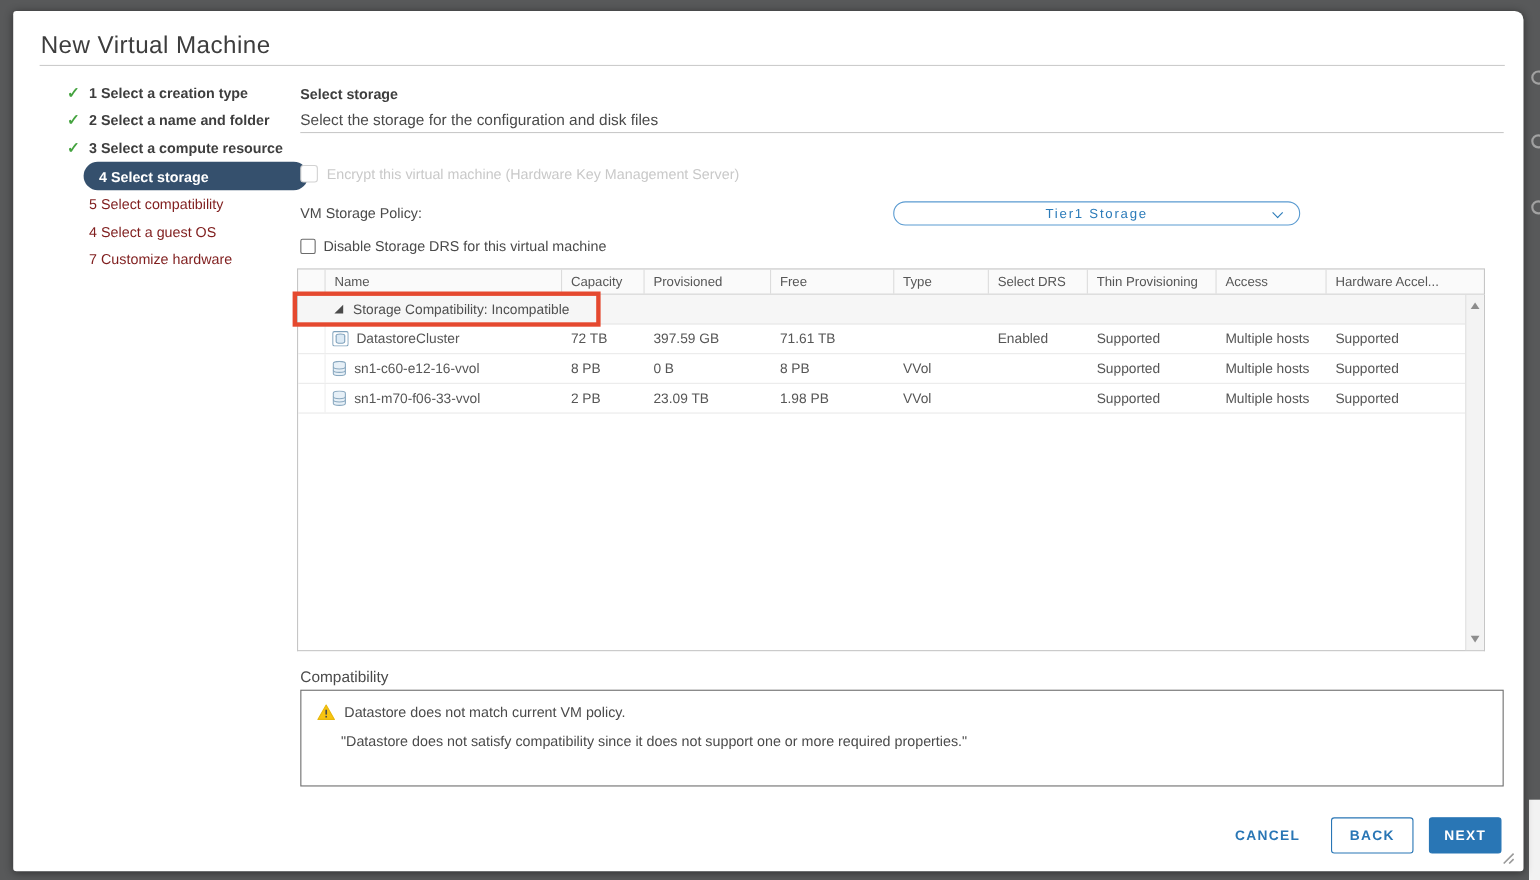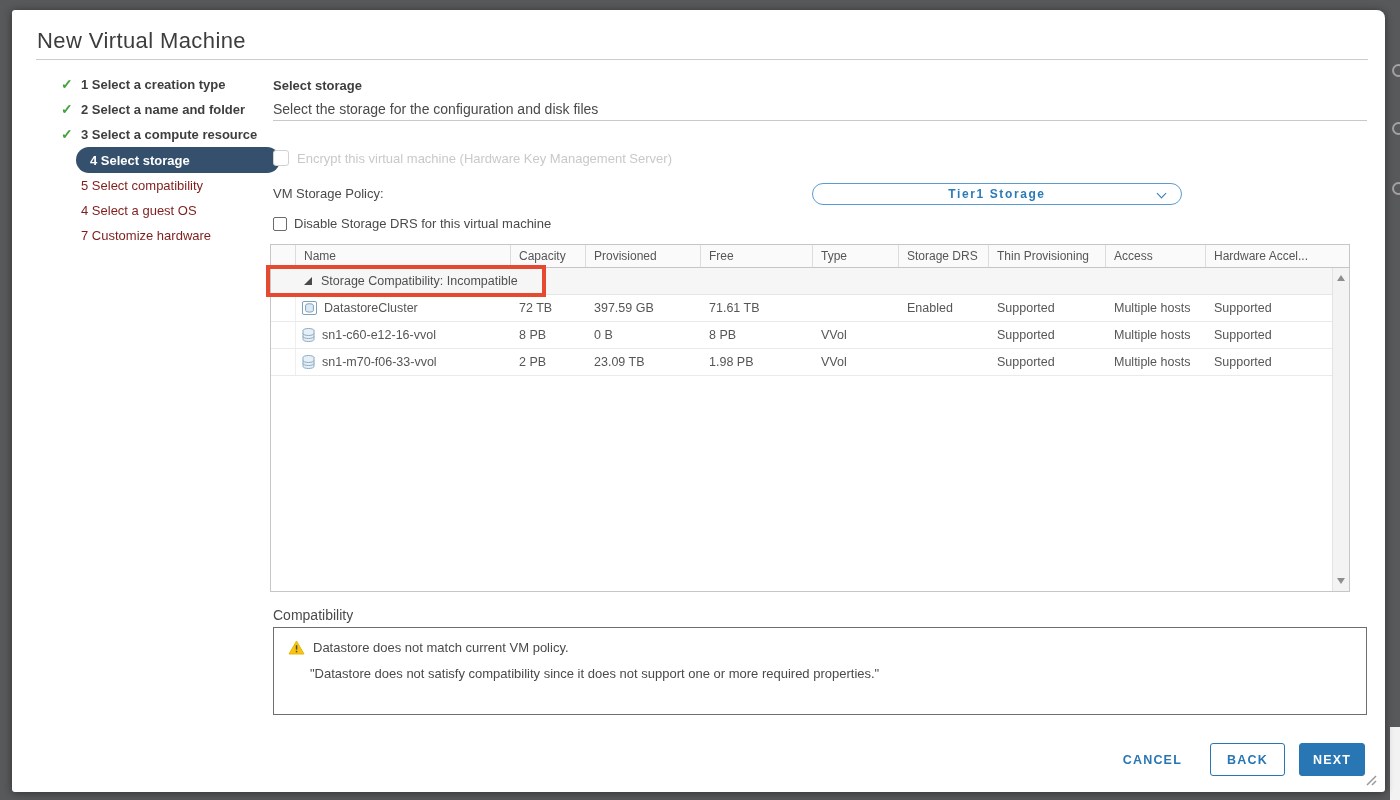--- a/index.html
+++ b/index.html
@@ -112,21 +112,21 @@
     position: absolute;
     left: 539px; top: 0;
     width: 370px; height: 22px;
     border: 1px solid #5b9bd1;
     border-radius: 11px;
     background: #fff;
     display: flex; align-items: center; justify-content: center;
     cursor: pointer;
   }
   .policy-select .value {
-    font-size: 12px; font-weight: 700;
+    font-size: 12px; font-weight: 400;
     letter-spacing: 1.6px;
     color: #2b7bb9;
   }
   .policy-select .chev {
     position: absolute;
     right: 16px; top: 6px;
     width: 7px; height: 7px;
     border-right: 1.6px solid #2b7bb9;
     border-bottom: 1.6px solid #2b7bb9;
     transform: rotate(45deg);
@@ -356,21 +356,21 @@
     </div>
 
     <div class="tbl">
       <div class="tbl-header">
         <div class="hcell c-handle"></div>
         <div class="hcell c-name">Name</div>
         <div class="hcell c-cap">Capacity</div>
         <div class="hcell c-prov">Provisioned</div>
         <div class="hcell c-free">Free</div>
         <div class="hcell c-type">Type</div>
-        <div class="hcell c-drs">Storage DRS</div>
+        <div class="hcell c-drs">Select DRS</div>
         <div class="hcell c-thin">Thin Provisioning</div>
         <div class="hcell c-access">Access</div>
         <div class="hcell c-hw">Hardware Accel...</div>
       </div>
 
       <div class="tbl-body">
         <div class="annotation"></div>
 
         <div class="rows">
           <div class="group-row">

